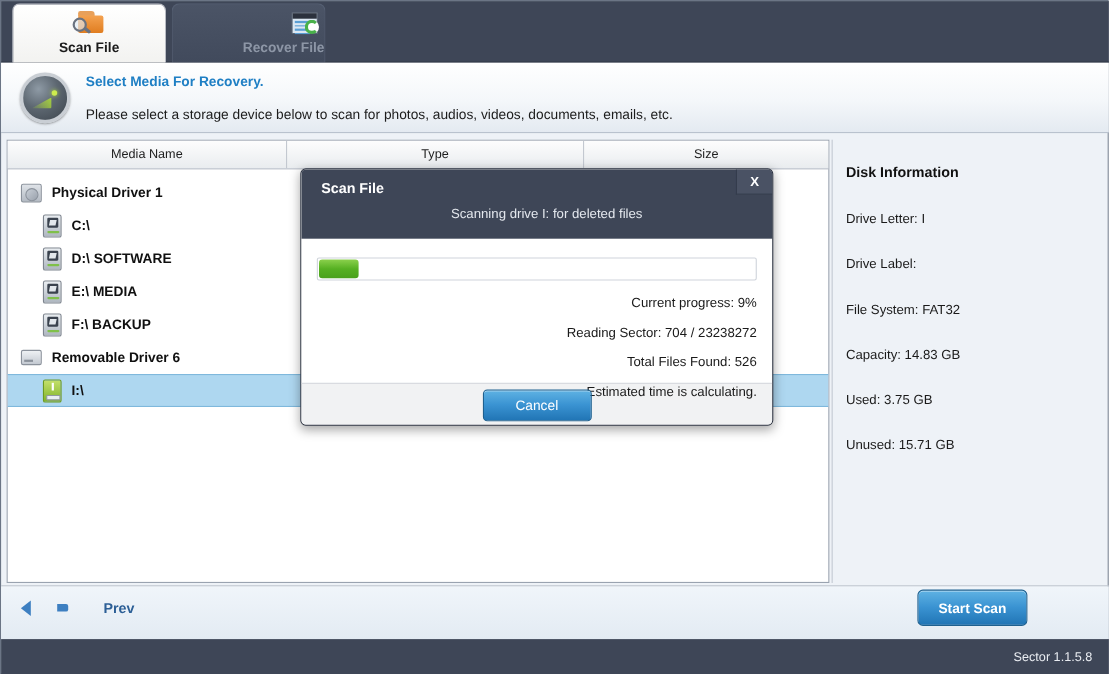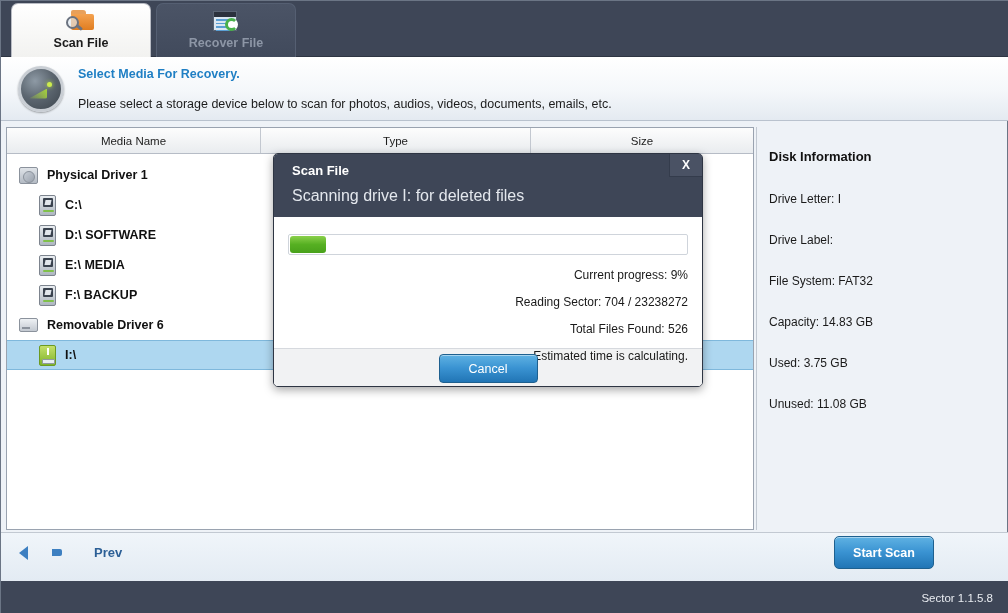--- a/index.html
+++ b/index.html
@@ -31,21 +31,21 @@
     cursor: pointer;
   }
   .tab.active {
     left: 10px;
     background: linear-gradient(180deg, #ffffff 0%, #f2f2f0 100%);
     border: 1px solid #b9bcc4; border-bottom: none;
   }
   .tab.inactive {
     left: 155px;
     background: linear-gradient(180deg, #4b5466 0%, #414a5c 100%);
-    border: 1px solid #555f72; border-bottom: none;
+    border: 1px solid #555f72; border-bottom: none; align-items: flex-end;
   }
   .tab-label { font-size: 12.5px; font-weight: bold; margin-top: 1px; }
   .tab.active .tab-label { color: #1b1b1b; }
   .tab.inactive .tab-label { color: #8d96a6; }
   .tab-icon { width: 34px; height: 28px; position: relative; }
 
   
   .ico-folder-back {
     position: absolute; left: 7px; top: 3px; width: 15px; height: 5px;
     background: #e8a05a; border-radius: 2px 3px 0 0;
@@ -245,21 +245,21 @@
     background: #ffffff;
     border: 1px solid #2e3543; border-radius: 5px;
     box-shadow: 0 3px 10px rgba(0,0,0,.35);
     overflow: hidden;
   }
   .dlg-head {
     height: 63px; background: #3e4657; position: relative;
     padding: 9px 0 0 18px;
   }
   .dlg-title { color: #ffffff; font-size: 13px; font-weight: bold; }
-  .dlg-sub { color: #e3e7ed; font-size: 16px; margin-top: 9px; }
+  .dlg-sub { color: #e3e7ed; font-size: 12px; margin-top: 9px; text-align: center; }
   .dlg-close {
     position: absolute; right: 0; top: 0; width: 33px; height: 23px;
     background: #4a5264; border-left: 1px solid #343c4c; border-bottom: 1px solid #343c4c;
     color: #ffffff; font-size: 12px; font-weight: bold;
     display: flex; align-items: center; justify-content: center; cursor: pointer;
   }
   .dlg-body { padding: 17px 14px 0 14px; background: #ffffff; height: 131px; }
   .progress-track {
     height: 21px; background: #ffffff; border: 1px solid #cfd4db; border-radius: 2px;
     padding: 1px;
@@ -386,21 +386,21 @@
     </div>
   </div>
 
   <div class="info-panel">
     <div class="info-title">Disk Information</div>
     <div class="info-row">Drive Letter: I</div>
     <div class="info-row">Drive Label:</div>
     <div class="info-row">File System: FAT32</div>
     <div class="info-row">Capacity: 14.83 GB</div>
     <div class="info-row">Used: 3.75 GB</div>
-    <div class="info-row">Unused: 11.08 GB</div>
+    <div class="info-row">Unused: 15.71 GB</div>
   </div>
 
   <div class="footer-bar">
     <div class="prev-btn">
       <div class="arrow-left"></div>
       <div class="arrow-tail"></div>
       <div class="prev-label">Prev</div>
     </div>
   </div>
   <div class="start-scan">Start Scan</div>

